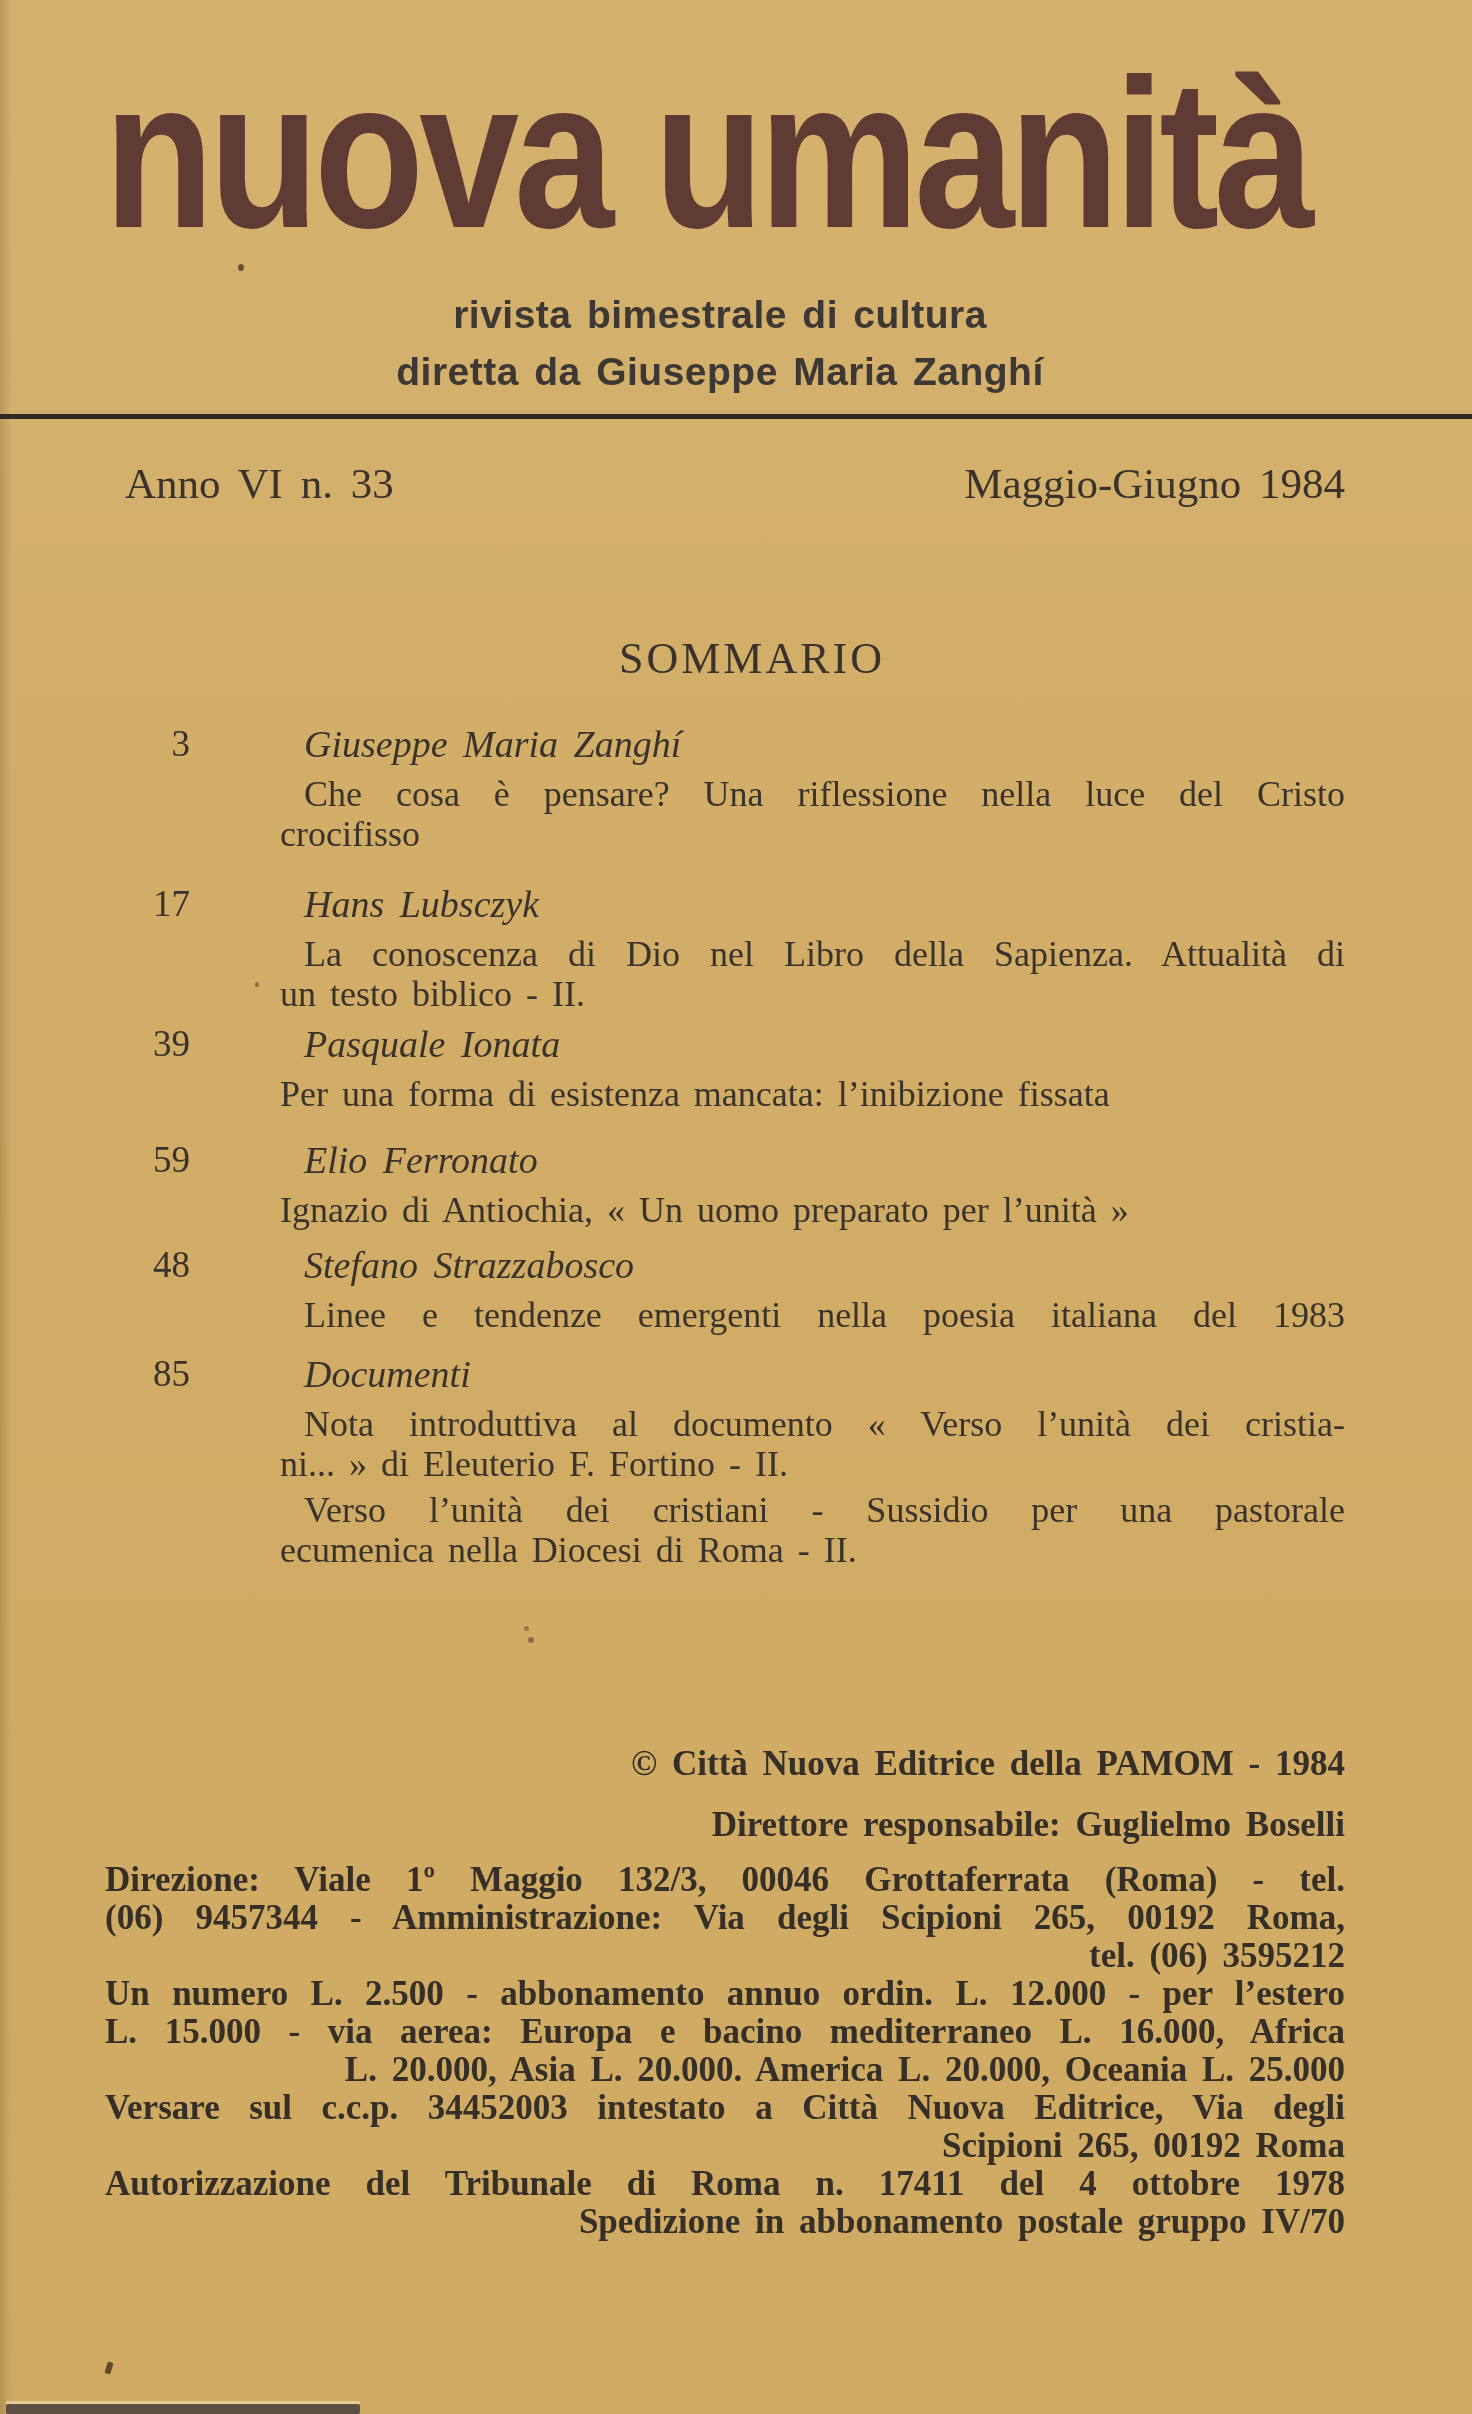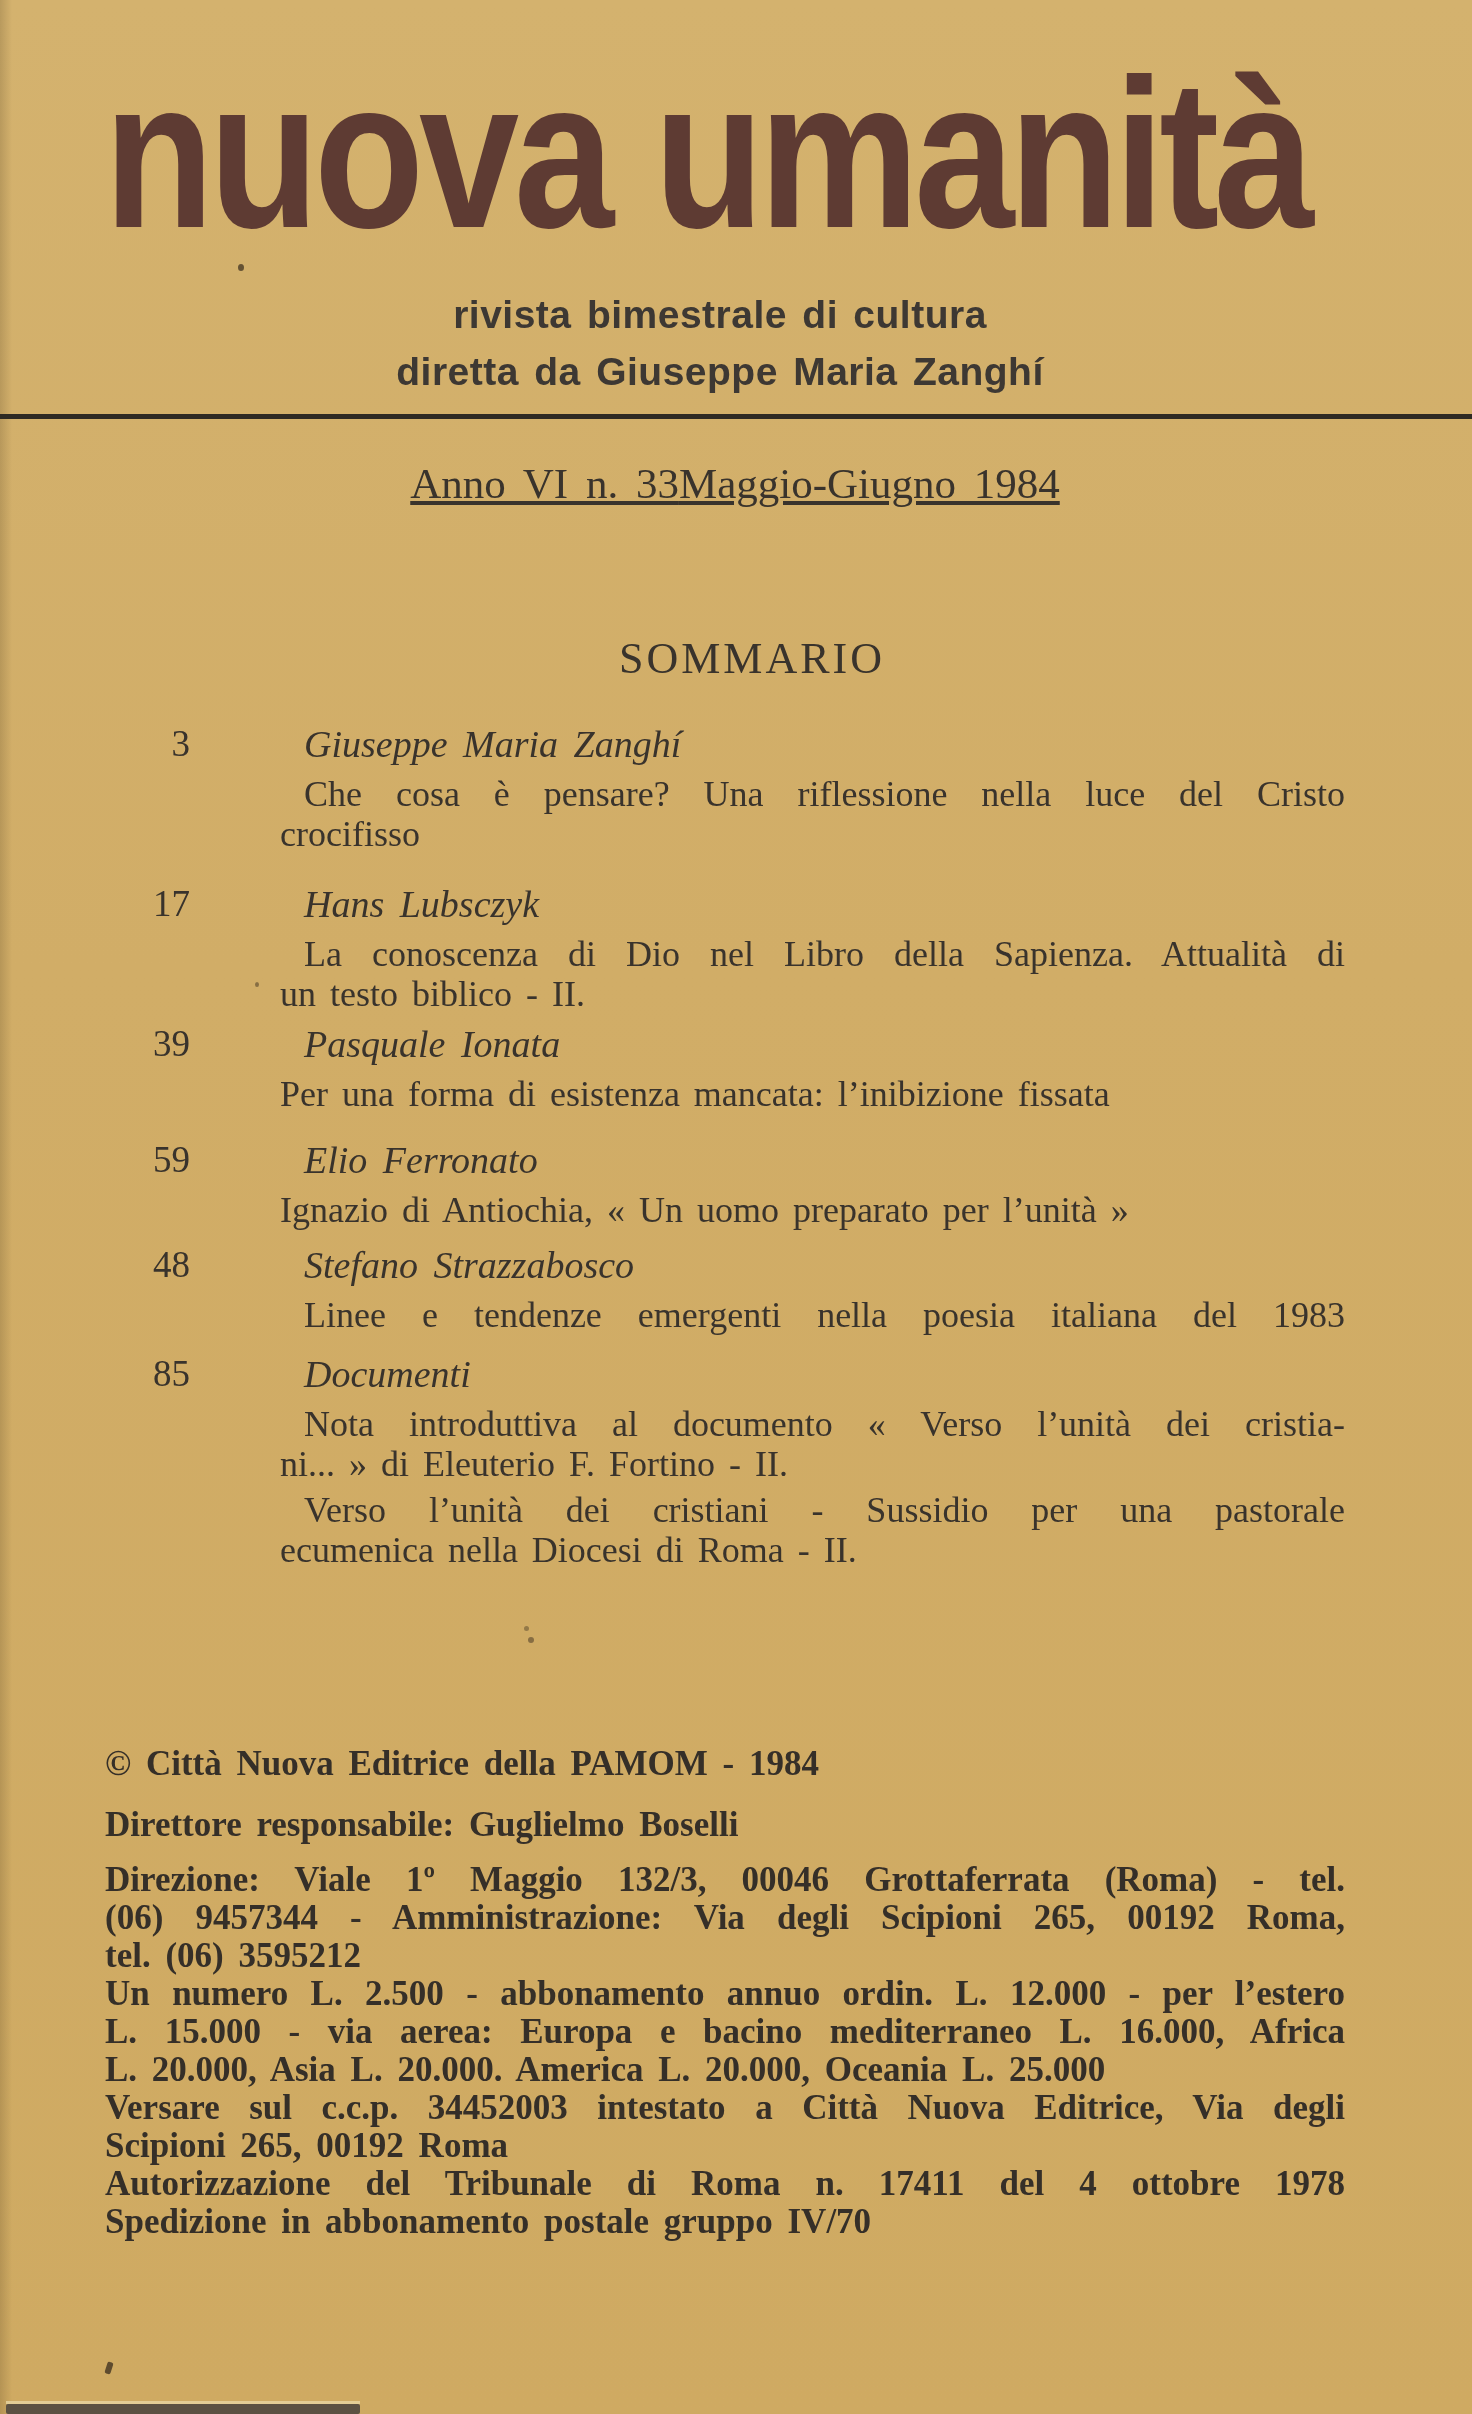--- a/index.html
+++ b/index.html
@@ -25,22 +25,22 @@
   }
   .subtitle{
     position:absolute;top:286px;left:0;width:1472px;text-align:center;
     font-family:"Liberation Sans",sans-serif;font-weight:bold;
     font-size:39px;line-height:57px;letter-spacing:.5px;word-spacing:4px;
     color:#3d3833;transform:translateX(-16px);
   }
   .rule{position:absolute;top:414px;left:0;width:1472px;height:5px;background:#2e2a24;}
   .issue-row{
     position:absolute;top:460px;left:125px;right:127px;
-    display:flex;justify-content:center;
-    font-size:43px;line-height:48px;word-spacing:7px;color:#39332c;text-decoration:underline;
+    display:flex;justify-content:space-between;
+    font-size:43px;line-height:48px;word-spacing:7px;color:#39332c;
   }
   .sommario{
     position:absolute;top:636px;left:16px;width:1472px;margin:0;text-align:center;
     font-weight:normal;font-size:44px;line-height:46px;letter-spacing:3px;color:#39332c;
   }
   .toc-entry{position:absolute;left:105px;width:1240px;color:#39332c;}
   .toc-num{
     position:absolute;left:0;top:0;width:85px;text-align:right;
     font-size:37px;line-height:44px;
   }
@@ -53,21 +53,21 @@
     font-size:36px;line-height:40px;word-spacing:5px;
   }
   .toc-desc2{top:138px;}
   .jl{text-align:justify;text-align-last:justify;margin-left:24px;}
   .ll{text-align:left;}
   .colophon{
     position:absolute;left:105px;top:1745px;width:1240px;
     font-weight:bold;font-size:35px;line-height:38px;word-spacing:6px;
     color:#352f28;
   }
-  .cl{display:block;}
+  .cl{display:block;text-align:right;}
   .cl.j{text-align:justify;text-align-last:justify;}
   .cl.gap-a{margin-bottom:23px;}
   .cl.gap-b{margin-bottom:17px;}
   
   .speck{position:absolute;border-radius:50%;background:#4a3b26;opacity:.8;}
   .speck.s1{left:238px;top:264px;width:6px;height:7px;}
   .speck.s2{left:255px;top:982px;width:4px;height:5px;opacity:.55;}
   .speck.s3{left:524px;top:1626px;width:5px;height:5px;opacity:.45;}
   .speck.s4{left:528px;top:1637px;width:6px;height:6px;opacity:.55;}
   .speck.s5{left:106px;top:2362px;width:6px;height:12px;border-radius:2px;transform:rotate(18deg);opacity:.85;}

